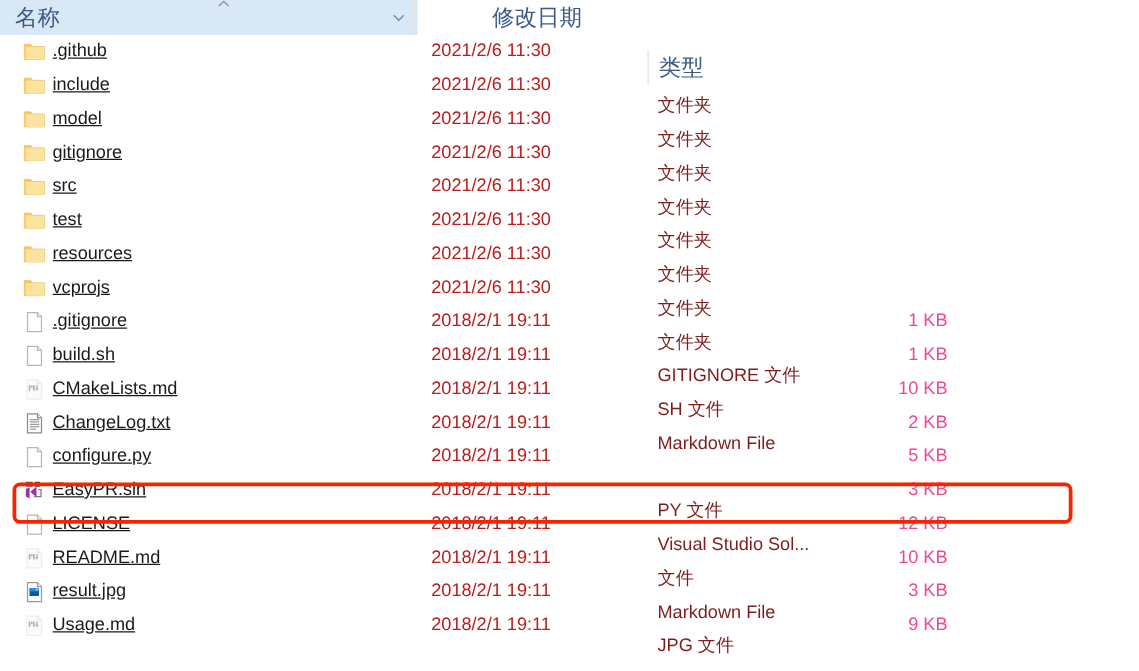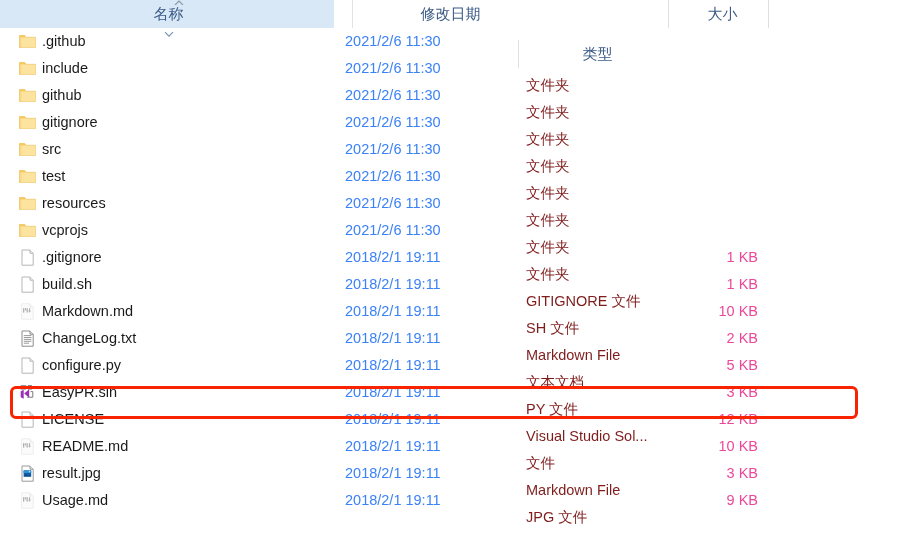--- a/index.html
+++ b/index.html
@@ -29,42 +29,42 @@
     width: 911px;
     height: 28px;
     background: #ffffff;
   }
   .col-head {
     position: absolute;
     top: 0;
     height: 28px;
     display: flex;
     align-items: center;
-    font-size: 15px;
+    font-size: 18px;
     color: #3b5a85;
     box-sizing: border-box;
     white-space: nowrap;
-    flex-direction: column;
   }
   .col-head .head-label {
     line-height: 28px;
   }
   .col-head.name {
     left: 0;
     width: 334px;
     background: #d8e8f6;
     padding-left: 12px;
     justify-content: space-between;
     padding-right: 9px;
   }
   .col-head.date {
-    left: 352px;
+    left: 331px;
     width: 182px;
     padding-left: 14px;
     border-left: 1px solid #e3e3e3;
+    justify-content: center;
   }
   .col-head.type {
     left: 518px;
     width: 150px;
     padding-left: 8px;
     border-left: 1px solid #dfdfdf;
     margin-top: 40px;
   }
   .col-head.size {
     left: 668px;
@@ -110,25 +110,26 @@
     height: 27px;
     line-height: 27px;
     font-size: 14.5px;
     white-space: nowrap;
     overflow: hidden;
   }
   .cell.name {
     left: 42px;
     width: 290px;
     color: #1a1a1a;
+    text-decoration: underline;
   }
   .cell.date {
     left: 345px;
     width: 170px;
-    color: #3b82f6;
+    color: #b91c1c;
   }
   .cell.type {
     left: 526px;
     width: 140px;
     color: #7f1d1d;
     margin-top: 44px;
   }
   .cell.size {
     left: 648px;
     width: 110px;
@@ -175,23 +176,20 @@
     </div>
 
     <div class="col-head date">
       <span class="head-label">修改日期</span>
     </div>
 
     <div class="col-head type">
       <span class="head-label">类型</span>
     </div>
 
-    <div class="col-head size">
-      <span class="head-label">大小</span>
-    </div>
 
     <div class="top-caret">
       <svg width="14" height="10" viewBox="0 0 14 10">
         <path d="M3 9 L7 5 L11 9" fill="none" stroke="#8f9aa6" stroke-width="1.2"></path>
       </svg>
     </div>
   </div>
 
   <div class="rows" id="rows-container">
       <div class="row">
@@ -221,21 +219,21 @@
         <div class="cell size"></div>
       </div>
       <div class="row">
         <div class="icon-cell">
           <svg width="19" height="19" viewBox="0 0 19 19">
             <path d="M1.5 3.5 h5.2 l1.5 1.8 h9.3 v10.2 h-16 z" fill="#fcd77f" stroke="#e8bf5e" stroke-width=".7"></path>
             <path d="M1.5 3.5 h5.2 l1.5 1.8 h-6.7 z" fill="#f6c95e"></path>
             <path d="M3.3 5.6 h14.2 v9.9 h-14.2 z" fill="#fde3a0"></path>
           </svg>
         </div>
-        <div class="cell name">github</div>
+        <div class="cell name">model</div>
         <div class="cell date">2021/2/6 11:30</div>
         <div class="cell type">文件夹</div>
         <div class="cell size"></div>
       </div>
       <div class="row">
         <div class="icon-cell">
           <svg width="19" height="19" viewBox="0 0 19 19">
             <path d="M1.5 3.5 h5.2 l1.5 1.8 h9.3 v10.2 h-16 z" fill="#fcd77f" stroke="#e8bf5e" stroke-width=".7"></path>
             <path d="M1.5 3.5 h5.2 l1.5 1.8 h-6.7 z" fill="#f6c95e"></path>
             <path d="M3.3 5.6 h14.2 v9.9 h-14.2 z" fill="#fde3a0"></path>
@@ -329,42 +327,41 @@
             <path d="M11.9 1.8 v3.3 h3.3" fill="#f2f2f2" stroke="#ededed" stroke-width="1"></path>
             <g fill="#b0b0b0">
               <rect x="5" y="6.2" width="1.3" height="4.4"></rect>
               <rect x="6.9" y="6.2" width="1.1" height="2.2"></rect>
               <rect x="8.5" y="6.2" width="1.3" height="4.4"></rect>
               <rect x="11" y="6.2" width="1.1" height="3"></rect>
               <path d="M10.2 8.7 h2.7 l-1.35 2.1 z"></path>
             </g>
           </svg>
         </div>
-        <div class="cell name">Markdown.md</div>
+        <div class="cell name">CMakeLists.md</div>
         <div class="cell date">2018/2/1 19:11</div>
         <div class="cell type">Markdown File</div>
         <div class="cell size">10 KB</div>
       </div>
       <div class="row">
         <div class="icon-cell">
           <svg width="19" height="19" viewBox="0 0 19 19">
             <path d="M4 2 h8 l3.2 3.2 v12 h-11.2 z" fill="#ffffff" stroke="#8c8c8c" stroke-width="1"></path>
             <path d="M12 2 v3.2 h3.2" fill="#ededed" stroke="#8c8c8c" stroke-width="1"></path>
             <g stroke="#9a9a9a" stroke-width="1">
               <line x1="5.8" y1="6.6" x2="13.4" y2="6.6"></line>
               <line x1="5.8" y1="8.5" x2="13.4" y2="8.5"></line>
               <line x1="5.8" y1="10.4" x2="13.4" y2="10.4"></line>
               <line x1="5.8" y1="12.3" x2="13.4" y2="12.3"></line>
               <line x1="5.8" y1="14.2" x2="11" y2="14.2"></line>
             </g>
           </svg>
         </div>
         <div class="cell name">ChangeLog.txt</div>
         <div class="cell date">2018/2/1 19:11</div>
-        <div class="cell type">文本文档</div>
         <div class="cell size">2 KB</div>
       </div>
       <div class="row">
         <div class="icon-cell">
           <svg width="19" height="19" viewBox="0 0 19 19">
             <path d="M4 2 h8 l3.2 3.2 v12 h-11.2 z" fill="#ffffff" stroke="#b6b6b6" stroke-width="1"></path>
             <path d="M12 2 v3.2 h3.2" fill="#f2f2f2" stroke="#b6b6b6" stroke-width="1"></path>
           </svg>
         </div>
         <div class="cell name">configure.py</div>

